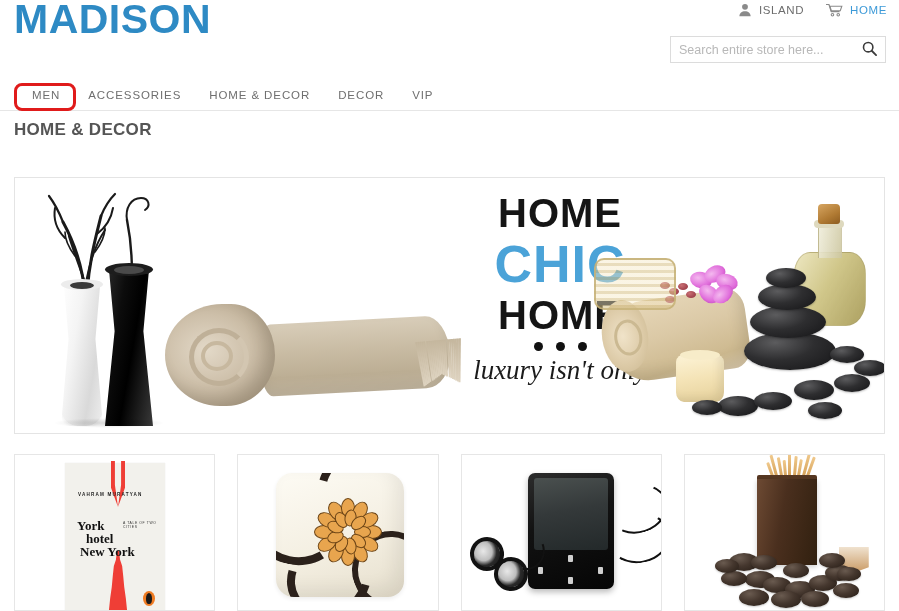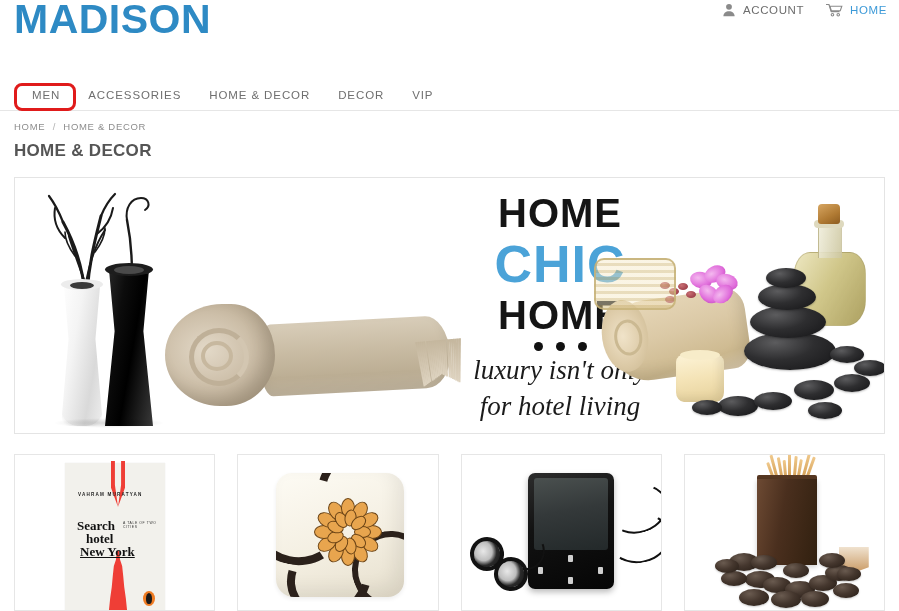--- a/index.html
+++ b/index.html
@@ -383,21 +383,21 @@
     font-size: 4.6px; line-height: 7px; letter-spacing: 1.2px;
     font-weight: bold; color: #1d1d1d;
   }
   .book-title {
     position: absolute; left: 12px; top: 56px; width: 80px;
     font-family: "Liberation Serif", serif;
     font-weight: bold; color: #111;
     font-size: 13px; line-height: 13px;
   }
   .book-title .l2 { margin-left: 9px; }
-  .book-title .l3 { margin-left: 3px; text-decoration: underline; }
+  .book-title .l3 { margin-left: 3px; }
   .book-sub {
     position: absolute; left: 58px; top: 58px;
     font-size: 3.4px; letter-spacing: 0.6px; color: #333;
   }
   .penguin {
     position: absolute; right: 10px; bottom: 7px; width: 12px; height: 15px;
     background: #ef7b22; border-radius: 50%;
   }
   .penguin:after {
     content:""; position: absolute; left: 3px; top: 2px; width: 6px; height: 11px;
@@ -504,51 +504,57 @@
     </div>
 
     <div class="header-links">
       <div class="hlink account">
         <span>
           <svg class="icon-person" viewBox="0 0 16 16" aria-hidden="true">
             <circle cx="8" cy="4.3" r="3.3" fill="#8a8a8a"></circle>
             <path d="M1.6 15c0-3.6 2.9-5.7 6.4-5.7S14.4 11.4 14.4 15z" fill="#8a8a8a"></path>
           </svg>
         </span>
-        <span class="lbl">ACCOUNT</span>
+        <span class="lbl">ISLAND</span>
       </div>
       <div class="hlink cart">
         <span>
           <svg class="icon-cart" viewBox="0 0 20 16" aria-hidden="true">
             <path d="M0.5 1.5h3l2.6 8.5h9.3" fill="none" stroke="#8a8a8a" stroke-width="1.4" stroke-linecap="round" stroke-linejoin="round"></path>
             <path d="M4.6 3.6h14l-1.8 5.2H6.2z" fill="none" stroke="#8a8a8a" stroke-width="1.3"></path>
             <circle cx="7.6" cy="13.6" r="1.5" fill="none" stroke="#8a8a8a" stroke-width="1.3"></circle>
             <circle cx="14.4" cy="13.6" r="1.5" fill="none" stroke="#8a8a8a" stroke-width="1.3"></circle>
           </svg>
         </span>
         <span class="lbl">HOME</span>
       </div>
     </div>
 
+    <div class="searchbox">
+      <input type="text" placeholder="Search entire store here..." style="">
+      <button class="search-btn">
+        <span>
+          <svg width="15" height="15" viewBox="0 0 16 16" aria-hidden="true">
+            <circle cx="6.6" cy="6.6" r="5" fill="none" stroke="#3b3b3b" stroke-width="1.7"></circle>
+            <line x1="10.4" y1="10.4" x2="15" y2="15" stroke="#3b3b3b" stroke-width="1.9" stroke-linecap="round"></line>
+          </svg>
+        </span>
+      </button>
+    </div>
   </div>
 
   <div class="nav">
     <div class="nav-item">MEN</div>
     <div class="nav-item">ACCESSORIES</div>
     <div class="nav-item">HOME &amp; DECOR</div>
     <div class="nav-item">DECOR</div>
     <div class="nav-item">VIP</div>
     <div class="nav-highlight"></div>
   </div>
 
-  <div class="breadcrumb">
-    <a>HOME</a>
-    <span class="sep">/</span>
-    <span class="current">HOME &amp; DECOR</span>
-  </div>
 
   <div class="page-title">HOME &amp; DECOR</div>
 
   <div class="banner">
     <div class="banner-inner">
 
       <div class="vase-group">
         <svg class="twigs" viewBox="0 0 120 110" aria-hidden="true">
           <g fill="none" stroke="#1a1a1a" stroke-linecap="round">
             <path d="M46 110 C44 80, 36 58, 24 36" stroke-width="3"></path>
@@ -608,21 +614,20 @@
       <div class="headline">
         <div class="hl-1">HOME</div>
         <div class="hl-2">CHIC</div>
         <div class="hl-3">HOME</div>
         <div class="dots">
           <span></span>
             <span></span>
             <span></span>
         </div>
         <div class="tagline">luxury isn't only</div>
-        <div class="tagline">for hotel living</div>
       </div>
 
       <div class="spa">
         <div class="towel-roll"></div>
         <div class="towel-end"></div>
         <div class="stem-bud" id="buds">
             <i style="left: 0px; top: 2px;"></i>
             <i style="left: 9px; top: 8px;"></i>
             <i style="left: 18px; top: 3px;"></i>
             <i style="left: 26px; top: 11px;"></i>
@@ -664,21 +669,21 @@
 
   <div class="tiles">
 
     <div class="tile">
       <div class="tile-img">
         <div class="book">
           <div class="book-top-tower"></div>
           <div class="book-bottom-tower"></div>
           <div class="book-author">VAHRAM MURATYAN</div>
           <div class="book-title">
-            <div>Search</div>
+            <div>York</div>
             <div class="l2">hotel</div>
             <div class="l3">New York</div>
           </div>
           <div class="book-sub">A TALE OF TWO CITIES</div>
           <div class="penguin"></div>
         </div>
       </div>
     </div>
 
     <div class="tile">

